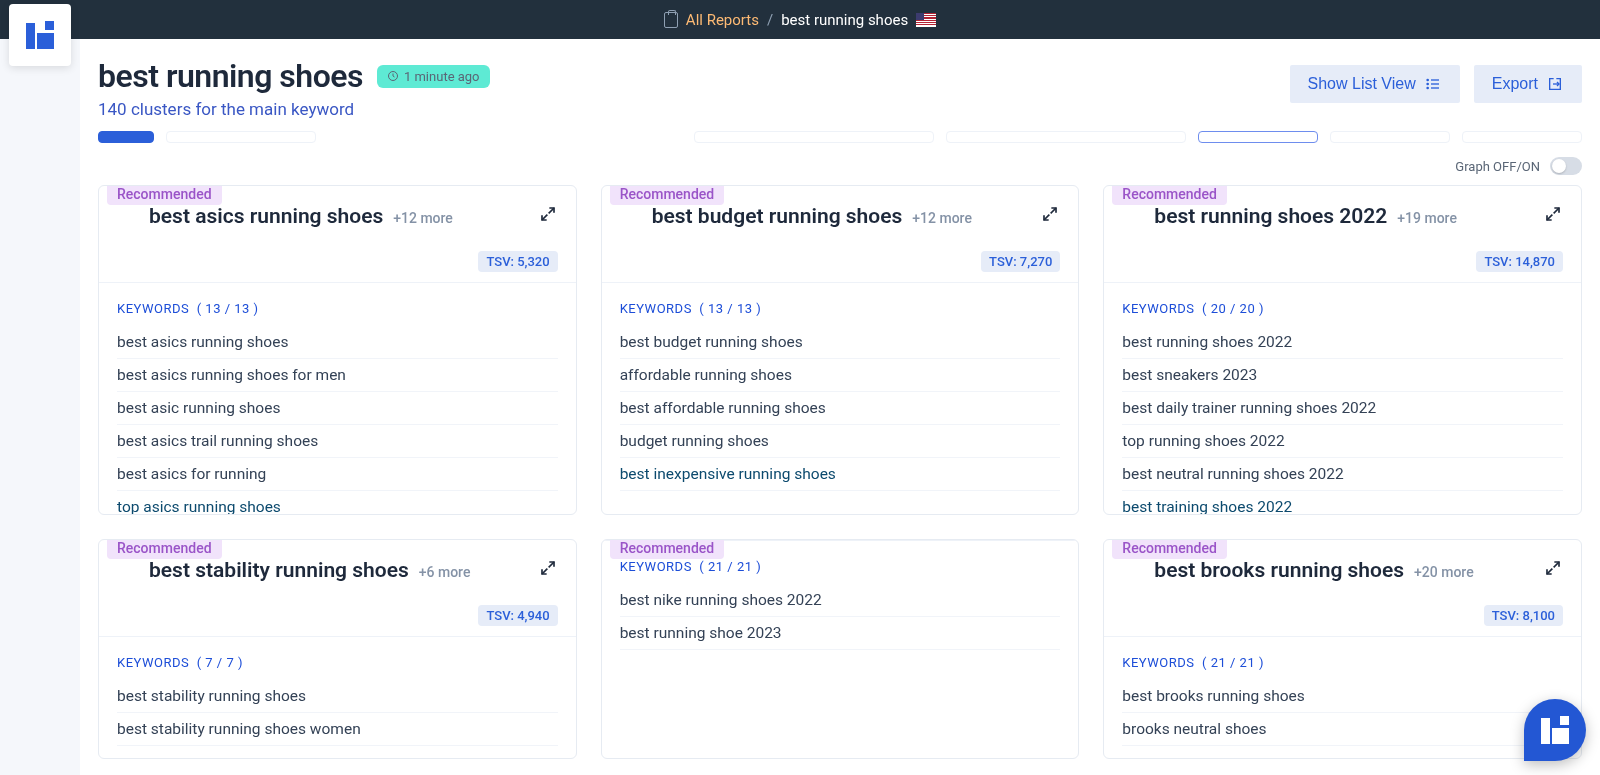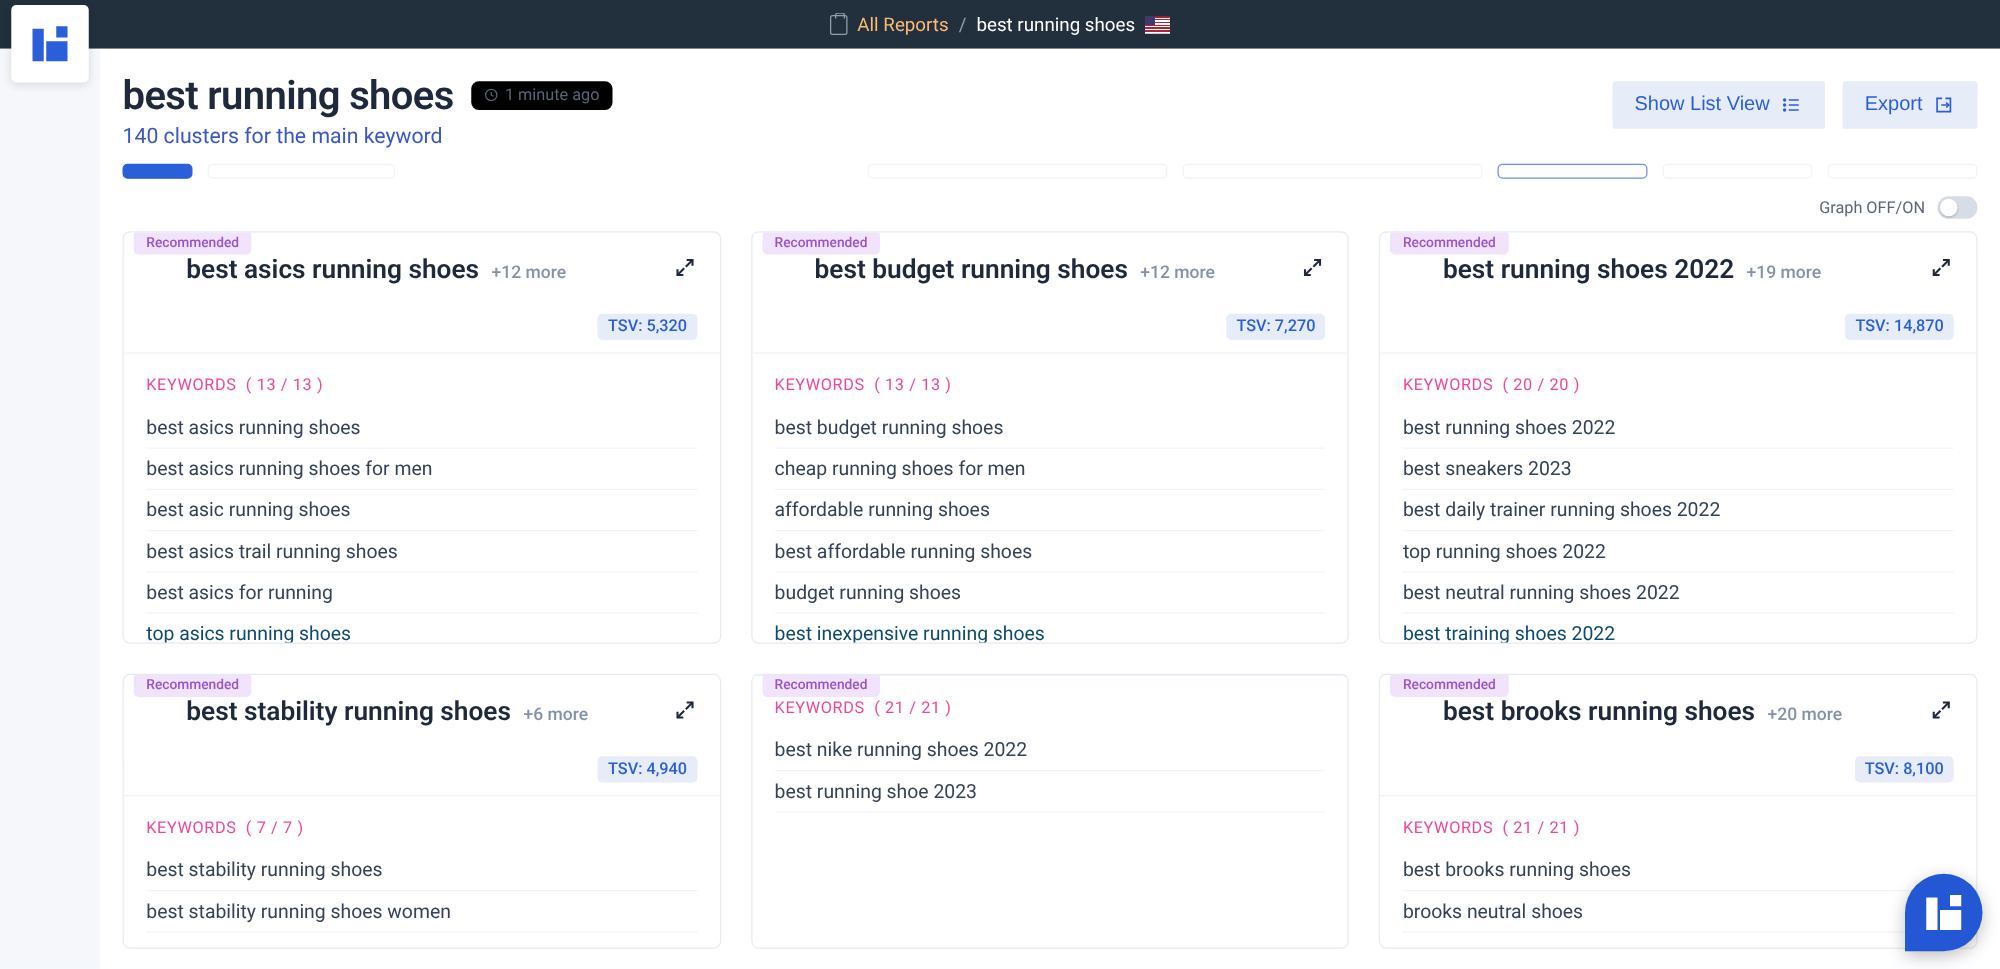--- a/index.html
+++ b/index.html
@@ -15,21 +15,21 @@
   .logo-card { position: absolute; top: 4px; left: 9px; width: 62px; height: 62px; background: #fff; border-radius: 4px; box-shadow: 0 2px 8px rgba(0,0,0,0.12); display: flex; align-items: center; justify-content: center; z-index: 5; }
   .logo-mark { width: 28px; height: 28px; position: relative; }
   .logo-mark .sq1 { position: absolute; right: 0; top: 0; width: 9px; height: 9px; background: #2b5fd9; }
   .logo-mark .sq2 { position: absolute; right: 0; bottom: 0; width: 17px; height: 16px; background: #2b5fd9; }
   .logo-mark .sq3 { position: absolute; left: 0; bottom: 0; width: 9px; height: 26px; background: #2b5fd9; }
 
   .page { position: absolute; top: 39px; left: 80px; right: 0; bottom: 0; background: #ffffff; padding: 18px 18px 0 18px; overflow: hidden; }
   .header-row { display: flex; align-items: flex-start; justify-content: space-between; margin-bottom: 8px; }
   .title-block { display: flex; align-items: center; gap: 14px; }
   .page-title { font-size: 32px; font-weight: 600; color: #1e293b; letter-spacing: -0.5px; }
-  .time-pill { background: #000000; border-radius: 6px; padding: 4px 10px; font-size: 13px; color: #5a6676; display: flex; align-items: center; gap: 5px; }
+  .time-pill { background: #5eead4; border-radius: 6px; padding: 4px 10px; font-size: 13px; color: #5a6676; display: flex; align-items: center; gap: 5px; }
   .subtitle { color: #3a57c4; font-size: 17px; margin-top: 4px; }
   .actions { display: flex; gap: 14px; margin-top: 8px; }
   .btn { background: #e6ecf8; color: #2b5fd9; border: none; border-radius: 2px; padding: 10px 18px; font-size: 16px; font-weight: 500; display: flex; align-items: center; gap: 8px; cursor: pointer; }
   .btn svg { stroke: #2b5fd9; }
 
   .filter-placeholder { height: 16px; margin: 12px 0 6px 0; display:flex; gap:12px; }
   .filter-placeholder .chip { height:12px; border-radius:4px; border:1px solid #eef2f8; }
   .filter-placeholder .chipA { width:56px; background:#2b5fd9; border-color:#2b5fd9;}
   .filter-placeholder .chipB { width:150px;}
   .filter-placeholder .spacer { flex:2; }
@@ -38,30 +38,30 @@
   .filter-placeholder .chipE { width:120px; border-color:#6e8dee;}
   .filter-placeholder .chipF { width:120px;}
   .filter-placeholder .chipG { width:120px;}
 
   .graph-row { display: flex; justify-content: flex-end; align-items: center; gap: 10px; margin: 10px 0 10px 0; font-size: 13px; color: #5a6676; }
   .toggle { width: 32px; height: 18px; background: #d7dde6; border-radius: 9px; position: relative; cursor: pointer; }
   .toggle::after { content: ""; position: absolute; width: 14px; height: 14px; background: #fff; border-radius: 50%; top: 2px; left: 2px; box-shadow: 0 1px 2px rgba(0,0,0,0.2); }
 
   .grid { display: grid; grid-template-columns: repeat(3, 1fr); gap: 24px; }
   .card { background: #fff; border: 1px solid #e6ebf2; border-radius: 6px; position: relative; overflow: hidden; height: 330px; }
-  .badge { position: absolute; top: -1px; left: 8px; background: #f1e3fb; color: #9a54c8; font-size: 11px; padding: 3px 10px; border-radius: 4px; font-weight: 500; transform: translateY(-50%); top: 8px; }
+  .badge { position: absolute; top: -1px; left: 8px; background: #f1e3fb; color: #9a54c8; font-size: 14px; padding: 3px 10px; border-radius: 4px; font-weight: 500; transform: translateY(-50%); top: 8px; }
   .card-head { padding: 18px 18px 0 18px; }
   .card-title-row { display: flex; justify-content: space-between; align-items: flex-start; margin-left: 32px; }
   .card-title { font-size: 21px; font-weight: 600; color: #1e293b; line-height: 1.2; }
   .more-pill { color: #8492a6; font-size: 14px; font-weight: 500; margin-left: 6px; }
   .expand { cursor: pointer; padding: 2px; flex-shrink:0; }
   .tsv-row { display: flex; justify-content: flex-end; margin-top: 22px; margin-bottom: 10px; }
   .tsv { background: #e6ecf8; color: #2b5fd9; font-size: 13px; font-weight: 500; padding: 3px 8px; border-radius: 4px; margin-left: 24px; }
   .divider { height: 1px; background: #eef2f8; }
-  .kw-head { padding: 18px 18px 10px 18px; color: #ec4899; font-size: 13px; letter-spacing: 0.5px; }
+  .kw-head { padding: 18px 18px 10px 18px; color: #1d4ed8; font-size: 13px; letter-spacing: 0.5px; }
   .kw-list { padding: 0 18px; }
   .kw-item { padding: 7px 0; color: #344256; font-size: 15.5px; border-bottom: 1px solid #f1f4f9; }
   .kw-item.faded { color: #0c4a6e; }
 
   .fab { position: absolute; bottom: 14px; right: 14px; width: 62px; height: 62px; background: #2357d3; border-radius: 50% 50% 50% 0; display: flex; align-items: center; justify-content: center; box-shadow: 0 4px 14px rgba(0,0,0,0.25); z-index: 10; }
   .fab .logo-mark .sq1,.fab .logo-mark .sq2,.fab .logo-mark .sq3 { background: #fff; }
   .left-gutter { position:absolute; top:39px; left:0; width:80px; bottom:0; background:#f5f7fb;}
 </style>
 </head>
 <body>
@@ -189,21 +189,20 @@
         </span>
       </div>
       <div class="tsv-row">
             <span class="tsv">TSV: 7,270</span>
           </div>
     </div>
     <div class="divider"></div>
     <div class="kw-head">KEYWORDS &nbsp;( 13 / 13 )</div>
     <div class="kw-list">
           <div class="kw-item">best budget running shoes</div>
-          <div class="kw-item">cheap running shoes for men</div>
           <div class="kw-item">affordable running shoes</div>
           <div class="kw-item">best affordable running shoes</div>
           <div class="kw-item">budget running shoes</div>
           <div class="kw-item faded">best inexpensive running shoes</div>
         </div>
   </div>
       <div class="card">
     <div class="badge">Recommended</div>
     <div class="card-head">
       <div class="card-title-row">

